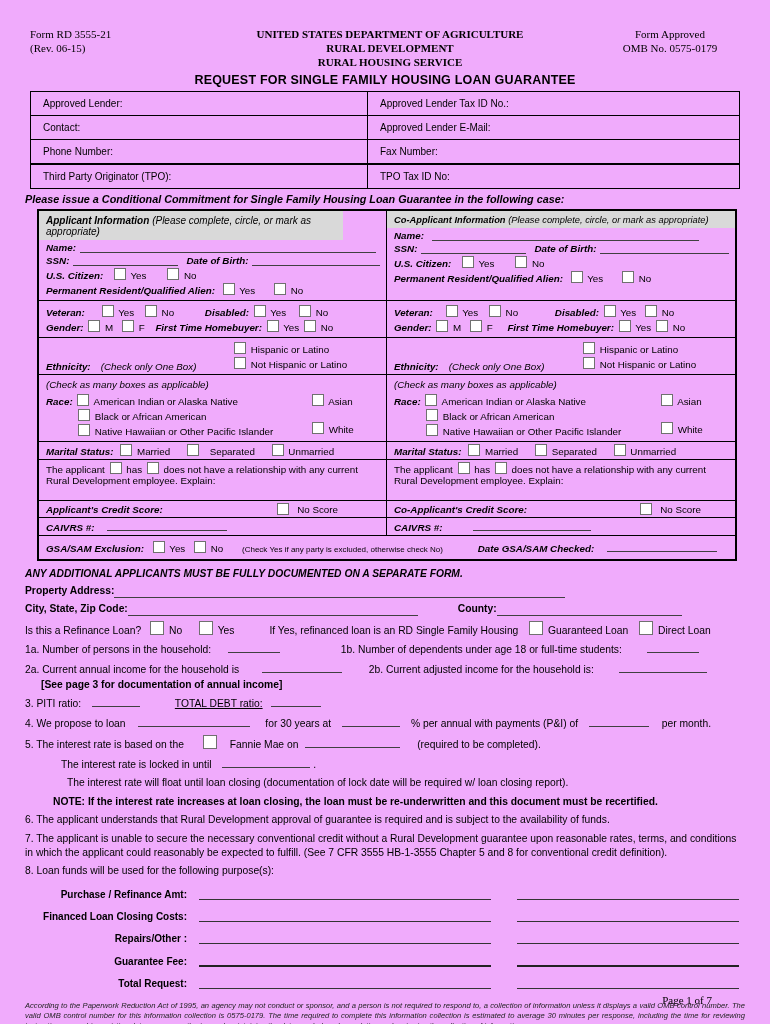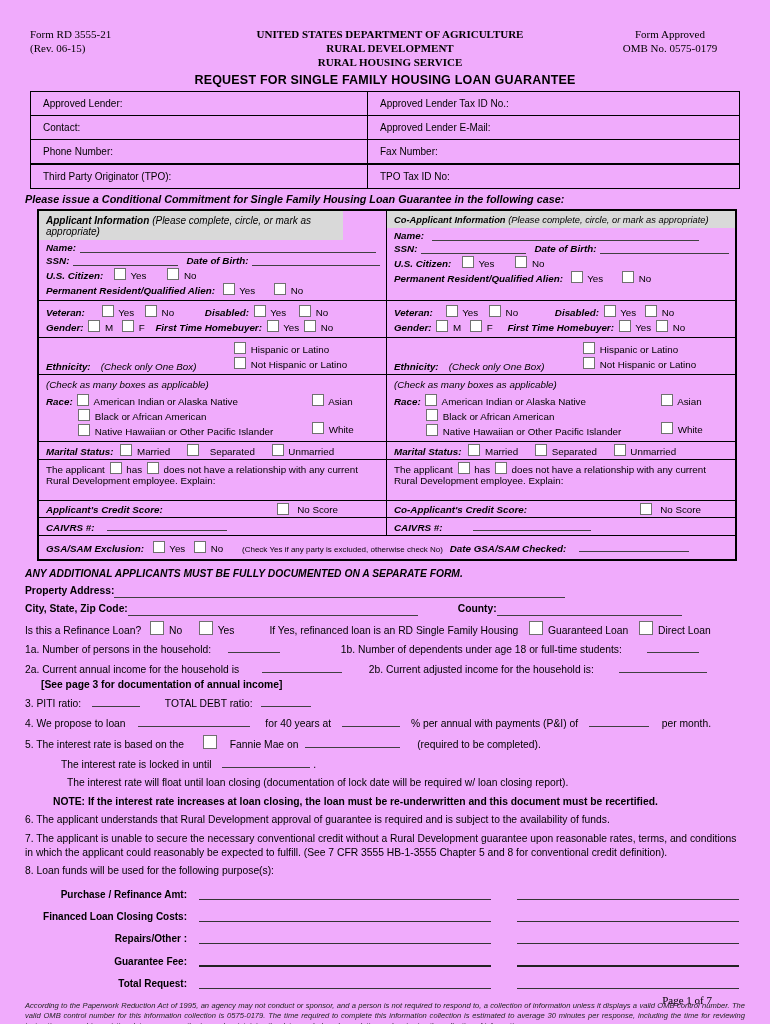--- a/index.html
+++ b/index.html
@@ -343,21 +343,21 @@
     </div>
 
     <div class="band">
       <div class="acell" style="width:100%;padding-top:5px;padding-bottom:5px;">
         <span class="bi">GSA/SAM Exclusion:</span>
         <span class="cb" style="margin-left:6px;"></span>
         <span>Yes</span>
         <span class="cb" style="margin-left:6px;"></span>
         <span>No</span>
         <span class="smallnote" style="margin-left:16px;">(Check Yes if any party is excluded, otherwise check No)</span>
-        <span class="bi" style="margin-left:4px;">Date GSA/SAM Checked:</span>
+        <span class="bi" style="margin-left:32px;">Date GSA/SAM Checked:</span>
         <span class="ln" style="width:110px;margin-left:10px;"></span>
       </div>
     </div>
   </div>
 
   <div class="mainsec">
     <div class="caps">ANY ADDITIONAL APPLICANTS MUST BE FULLY DOCUMENTED ON A SEPARATE FORM.</div>
 
     <div class="mline flexrow" style="width:540px;">
       <span class="b">Property Address:</span>
@@ -396,28 +396,28 @@
       <span class="ln" style="width:80px;margin-left:20px;"></span>
       <span style="margin-left:24px;">2b.   Current adjusted income for the household is:</span>
       <span class="ln" style="width:88px;margin-left:22px;"></span>
     </div>
 
     <div class="mline b" style="margin-left:16px;margin-top:1px;">[See page 3 for documentation of annual income]</div>
 
     <div class="mline">
       <span>3.  PITI ratio:</span>
       <span class="ln" style="width:48px;margin-left:8px;"></span>
-      <span style="margin-left:22px;">TOTAL DEBT ratio:</span>
+      <span style="margin-left:32px;text-decoration:underline;">TOTAL DEBT ratio:</span>
       <span class="ln" style="width:50px;margin-left:6px;"></span>
     </div>
 
     <div class="mline">
       <span>4.  We propose to loan</span>
       <span class="ln" style="width:112px;margin-left:10px;"></span>
-      <span style="margin-left:12px;">for 40 years at</span>
+      <span style="margin-left:12px;">for 30 years at</span>
       <span class="ln" style="width:58px;margin-left:8px;"></span>
       <span style="margin-left:8px;">% per annual with payments (P&amp;I) of</span>
       <span class="ln" style="width:60px;margin-left:8px;"></span>
       <span style="margin-left:10px;">per month.</span>
     </div>
 
     <div class="mline">
       <span>5. The interest rate is based on the</span>
       <span class="cb" style="width:12px;height:12px;margin-left:16px;"></span>
       <span style="margin-left:8px;text-align:center;">Fannie Mae on</span>

